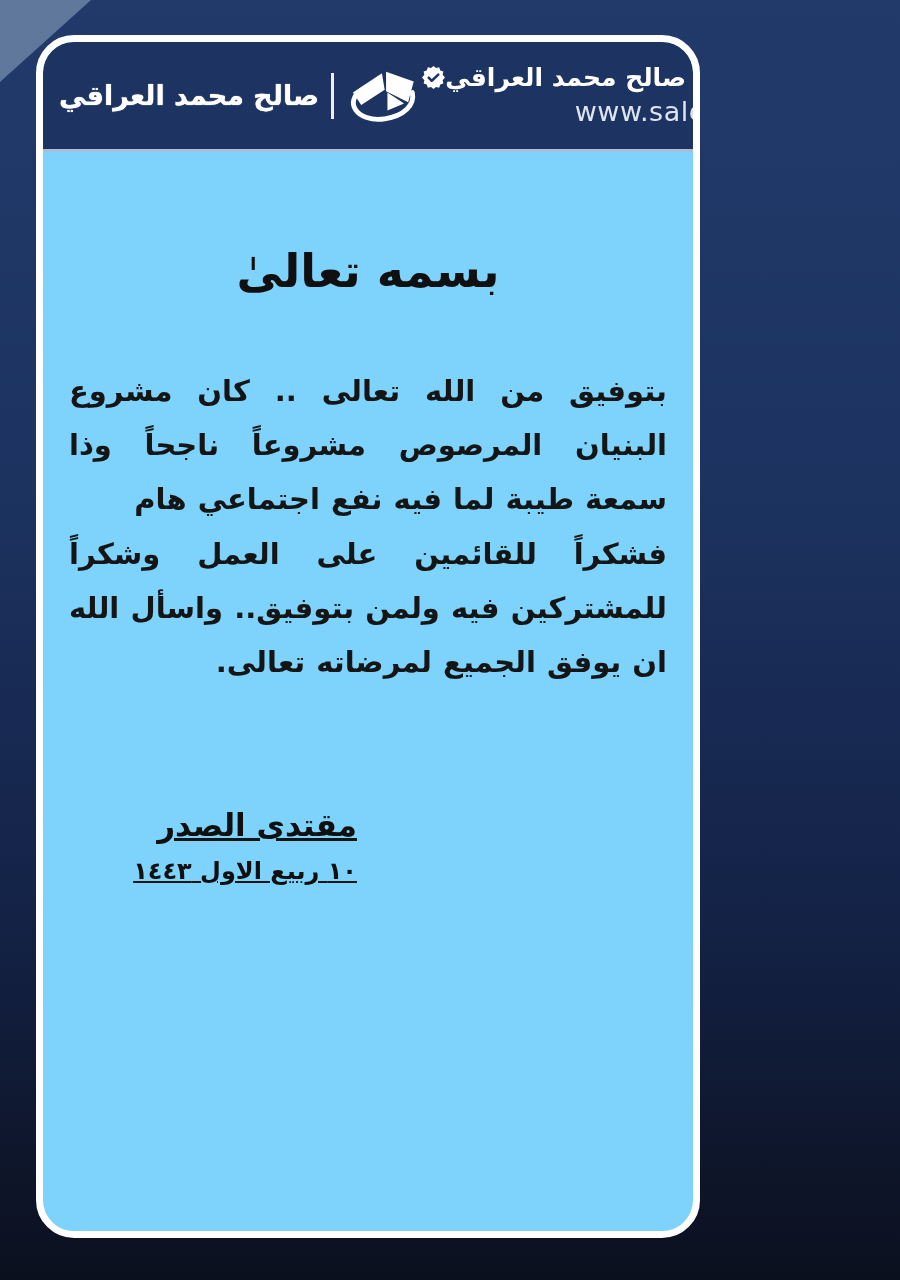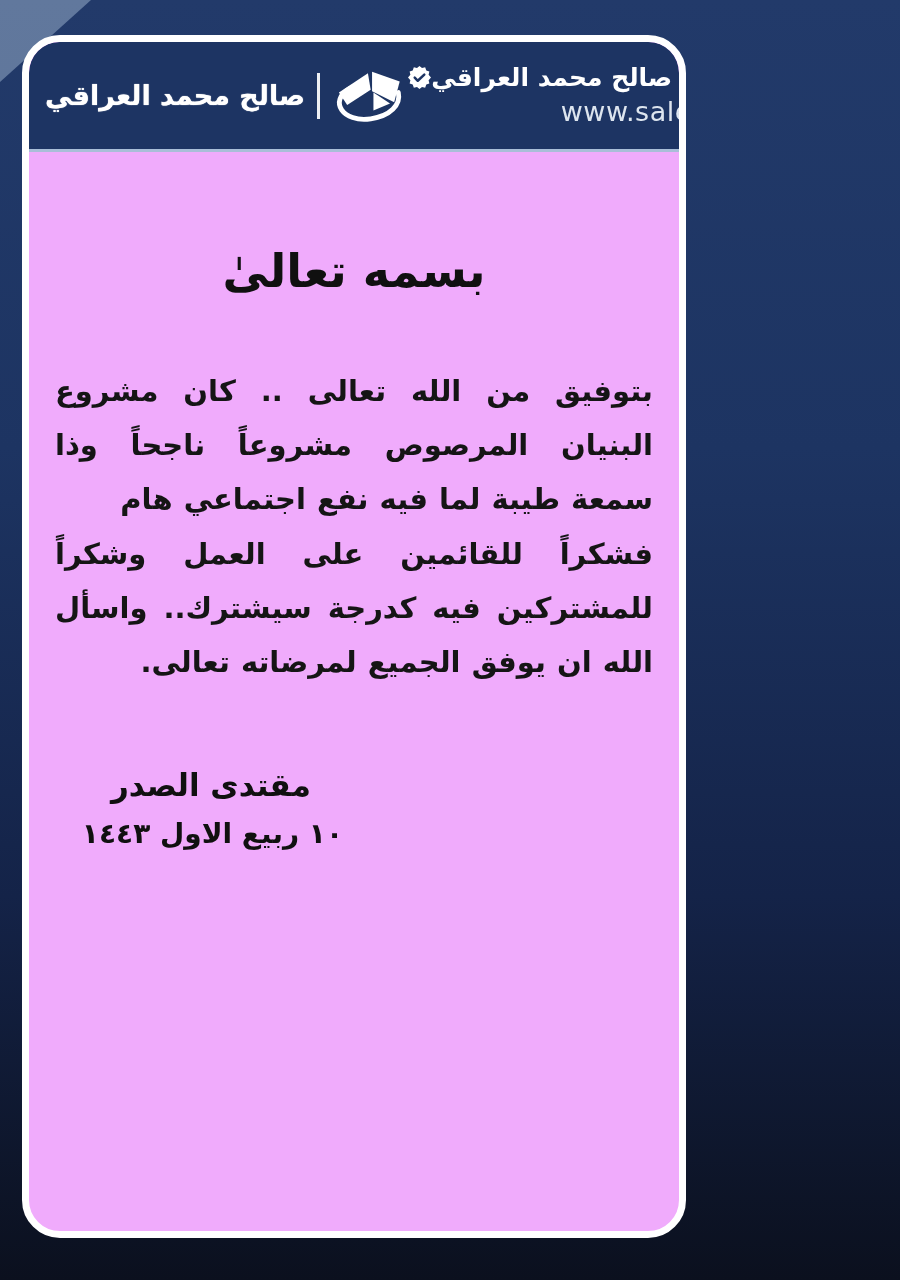--- a/index.html
+++ b/index.html
@@ -15,24 +15,24 @@
   
   .corner-accent {
     position: absolute; top: -52px; left: -70px;
     width: 190px; height: 95px;
     background: rgba(150, 172, 199, 0.55);
     transform: rotate(-42deg);
     pointer-events: none;
   }
   .letter-card {
     position: absolute;
-    left: 22px; top: 35px;
+    left: 36px; top: 35px;
     width: 664px; height: 1203px;
     box-sizing: border-box;
-    background: #f0abfc;
+    background: #7dd3fc;
     border: 7px solid #ffffff;
     border-radius: 38px;
     overflow: hidden;
   }
   .card-header {
     height: 110px;
     background: #1d3463;
     border-radius: 30px 30px 0 0;
     border-bottom: 3px solid #a9bed8;
     display: flex;
@@ -99,33 +99,34 @@
     direction: rtl;
     text-align: justify;
     text-align-last: right;
     font-size: 29px;
     font-weight: bold;
     line-height: 1.87;
     word-spacing: 1px;
   }
   .document-text p { margin: 0; }
   .signature-block {
-    margin: 78px 0 0 56px;
+    margin: 118px 0 0 56px;
     width: 232px;
-    text-align: left;
+    text-align: right;
     direction: rtl;
+    text-decoration: underline;
   }
   .signature-name {
     font-size: 31px;
     font-weight: bold;
     color: #101010;
   }
   .signature-date {
     margin-top: 14px;
-    font-size: 28px;
+    font-size: 24px;
     font-weight: bold;
     color: #101010;
     white-space: nowrap;
   }
 </style>
 </head>
 <body>
 
 <div class="corner-accent"></div>
 
@@ -153,21 +154,21 @@
       </div>
       <div class="website-url">www.saleh-iq.com</div>
     </div>
   </div>
 
   <div class="card-body">
     <div class="document-title">بسمه تعالىٰ</div>
 
     <div class="document-text">
       <p>بتوفيق من الله تعالى .. كان مشروع البنيان المرصوص مشروعاً ناجحاً وذا سمعة طيبة لما فيه نفع اجتماعي هام</p>
-      <p>فشكراً للقائمين على العمل وشكراً للمشتركين فيه كدرجة سيشترك.. واسأل الله ان يوفق الجميع لمرضاته تعالى.</p>
+      <p>فشكراً للقائمين على العمل وشكراً للمشتركين فيه ولمن بتوفيق.. واسأل الله ان يوفق الجميع لمرضاته تعالى.</p>
     </div>
 
     <div class="signature-block">
       <div class="signature-name">مقتدى الصدر</div>
       <div class="signature-date">١٠ ربيع الاول ١٤٤٣</div>
     </div>
   </div>
 
 </div>
 

